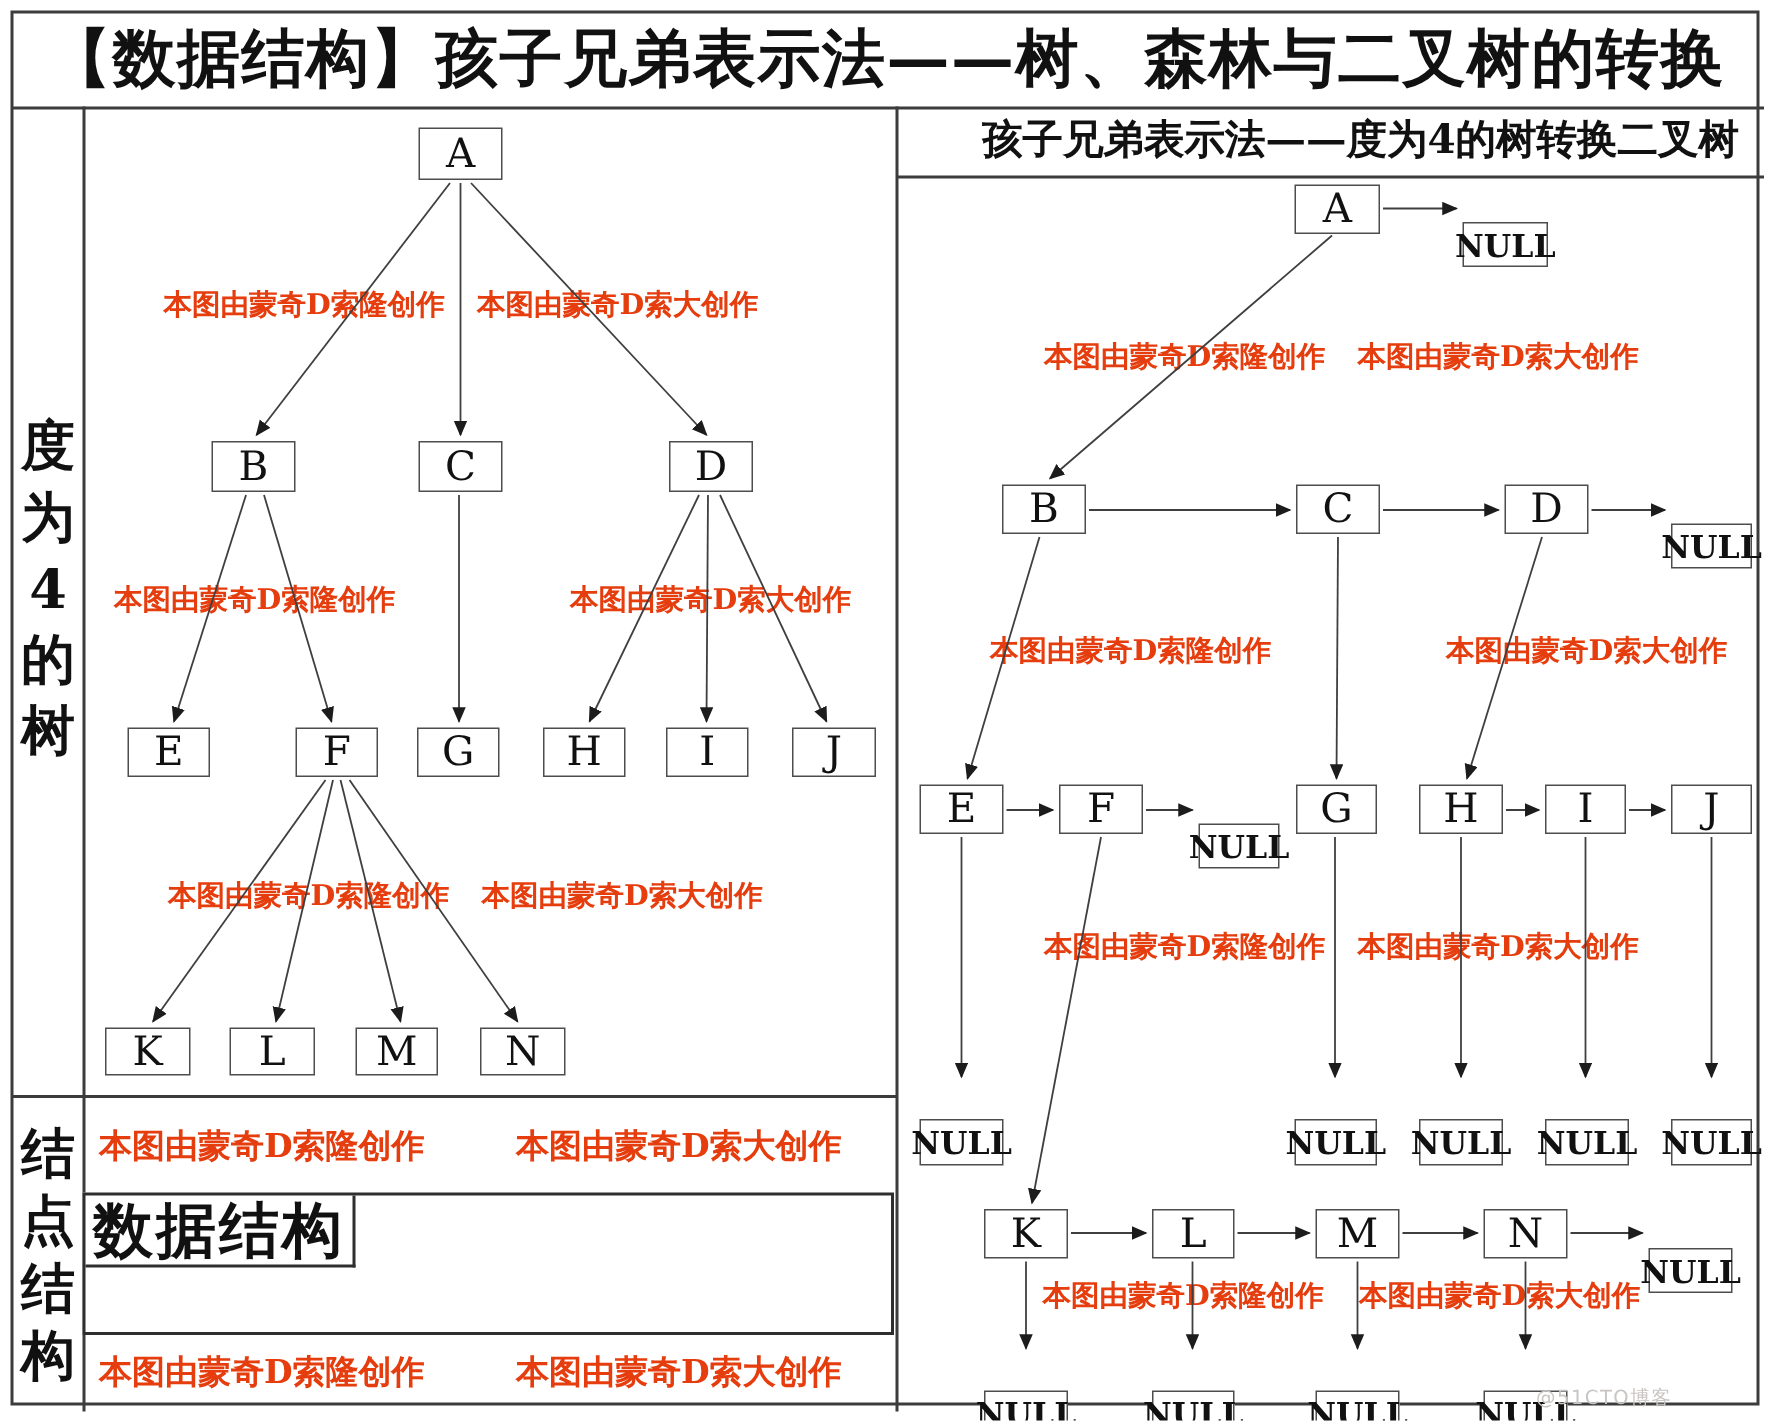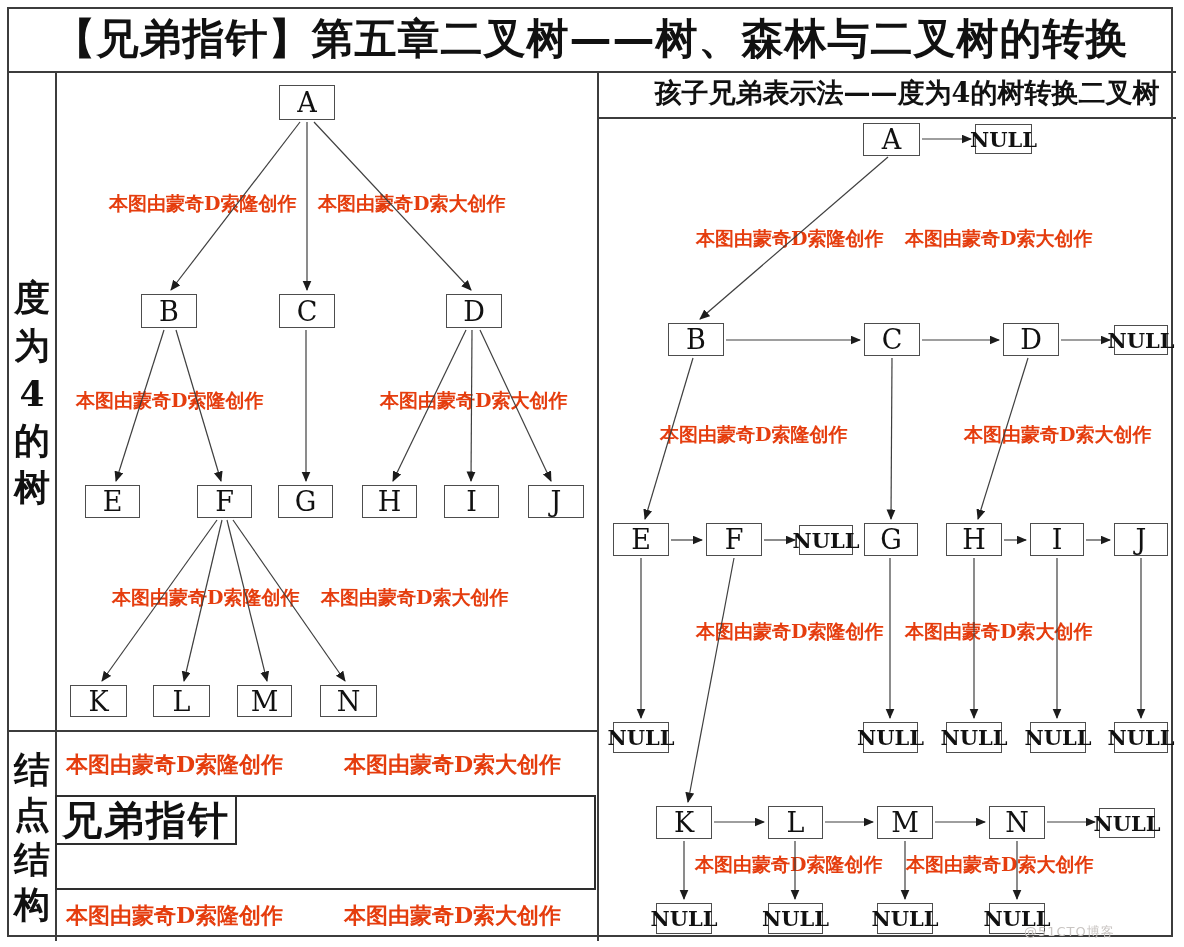--- a/index.html
+++ b/index.html
@@ -7,39 +7,39 @@
   .frame{position:absolute;left:7px;top:7px;width:1166px;height:930px;border:2px solid #3c3c3c;box-sizing:border-box;background:#fff;}
   .hl{position:absolute;height:2px;background:#3c3c3c;}
   .vl{position:absolute;width:2px;background:#3c3c3c;}
   .page-title{position:absolute;left:9px;top:9px;width:1164px;height:60px;display:flex;align-items:center;justify-content:center;
     font:bold 42px "DejaVu Serif",serif;letter-spacing:1px;white-space:nowrap;}
   .rp-header{position:absolute;left:620px;top:73px;width:574px;height:39px;display:flex;align-items:center;justify-content:center;
     font:bold 27px "DejaVu Serif",serif;white-space:nowrap;}
   .side-ch{position:absolute;left:9px;width:46px;text-align:center;font:600 36px "DejaVu Serif",serif;line-height:1;}
   .node{position:absolute;background:#fff;border:1.5px solid #4d4d4d;box-sizing:border-box;
     display:flex;align-items:center;justify-content:center;font:27px "DejaVu Serif",serif;}
-  .nullbox{font:600 21px "DejaVu Serif",serif;letter-spacing:0;}
+  .nullbox{font:600 21px "DejaVu Serif",serif;letter-spacing:0;margin-top:24px;}
   .wm{position:absolute;font:bold 19px "DejaVu Serif",serif;color:#e53d0e;white-space:nowrap;line-height:1.15;}
   .wm-lg{position:absolute;font:bold 22px "DejaVu Serif",serif;color:#e53d0e;white-space:nowrap;line-height:1.1;}
   .edges{position:absolute;left:0;top:0;pointer-events:none;}
   .ntable{position:absolute;left:55px;top:795px;width:541px;height:95px;border:2px solid #2e2e2e;box-sizing:border-box;
     display:grid;grid-template-columns:180px 148px auto;grid-template-rows:48px auto;background:#fff;}
   .cell{display:flex;align-items:center;justify-content:center;border-right:2px solid #2e2e2e;border-bottom:2px solid #2e2e2e;overflow:hidden;}
   .cell:nth-child(3n){border-right:none;}
   .cell:nth-child(n+4){border-bottom:none;}
   .cell.mono{font:38px "DejaVu Sans Mono",monospace;letter-spacing:4px;}
   .cell.cjk{font:bold 40px "DejaVu Serif",serif;letter-spacing:2px;}
   .site-wm{position:absolute;left:1024px;top:923px;font:13px "DejaVu Sans",sans-serif;color:#c9c5c2;letter-spacing:1px;}
 </style>
 </head>
 <body>
 
 <div class="frame"></div>
 
-<div class="page-title">【兄弟指针】第五章二叉树——树、森林与二叉树的转换</div>
+<div class="page-title">【数据结构】孩子兄弟表示法——树、森林与二叉树的转换</div>
 <div class="hl" style="left:8px;top:71px;width:1168px;"></div>
 
 <div class="vl" style="left:55px;top:71px;height:870px;"></div>
 <div class="vl" style="left:597px;top:71px;height:870px;"></div>
 <div class="hl" style="left:8px;top:730px;width:590px;"></div>
 <div class="hl" style="left:598px;top:117px;width:578px;"></div>
 
 <div class="side-ch" style="top:279px;">度</div>
 <div class="side-ch" style="top:327px;">为</div>
 <div class="side-ch" style="top:375px;">4</div>
@@ -161,16 +161,16 @@
 <div class="node" style="left:768px;top:806px;width:55px;height:33px;">L</div>
 <div class="node" style="left:877px;top:806px;width:56px;height:33px;">M</div>
 <div class="node" style="left:989px;top:806px;width:56px;height:33px;">N</div>
 <div class="node nullbox" style="left:1099px;top:808px;width:56px;height:30px;">NULL</div>
 <div class="node nullbox" style="left:656px;top:903px;width:56px;height:31px;">NULL</div>
 <div class="node nullbox" style="left:768px;top:903px;width:55px;height:31px;">NULL</div>
 <div class="node nullbox" style="left:877px;top:903px;width:56px;height:31px;">NULL</div>
 <div class="node nullbox" style="left:989px;top:903px;width:56px;height:31px;">NULL</div>
 
 <div class="ntable">
-  <div class="cell cjk">兄弟指针</div>
+  <div class="cell cjk">数据结构</div>
 </div>
 
 <div class="site-wm">@51CTO博客</div>
 
 </body></html>

